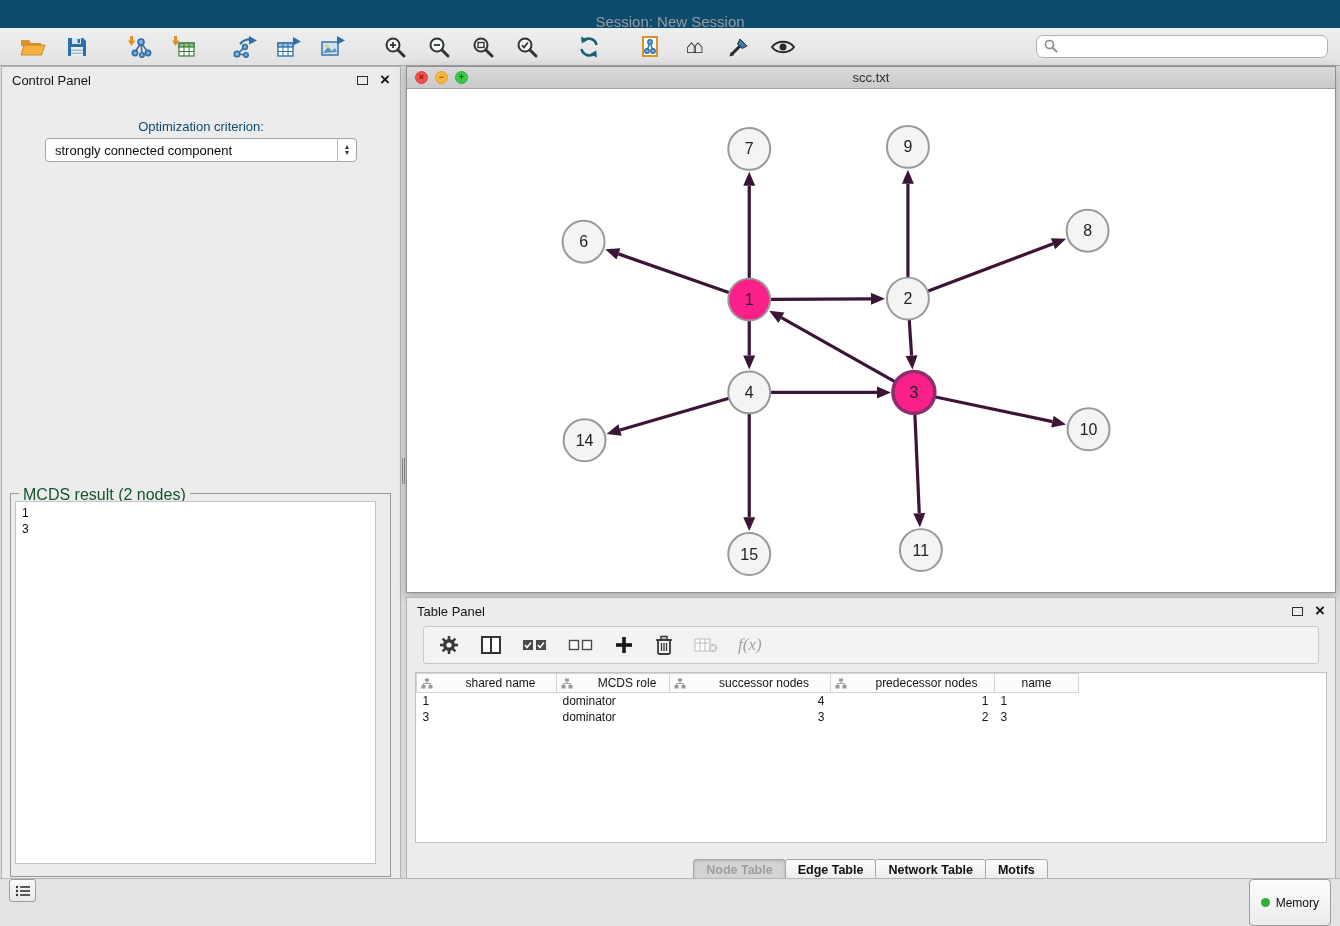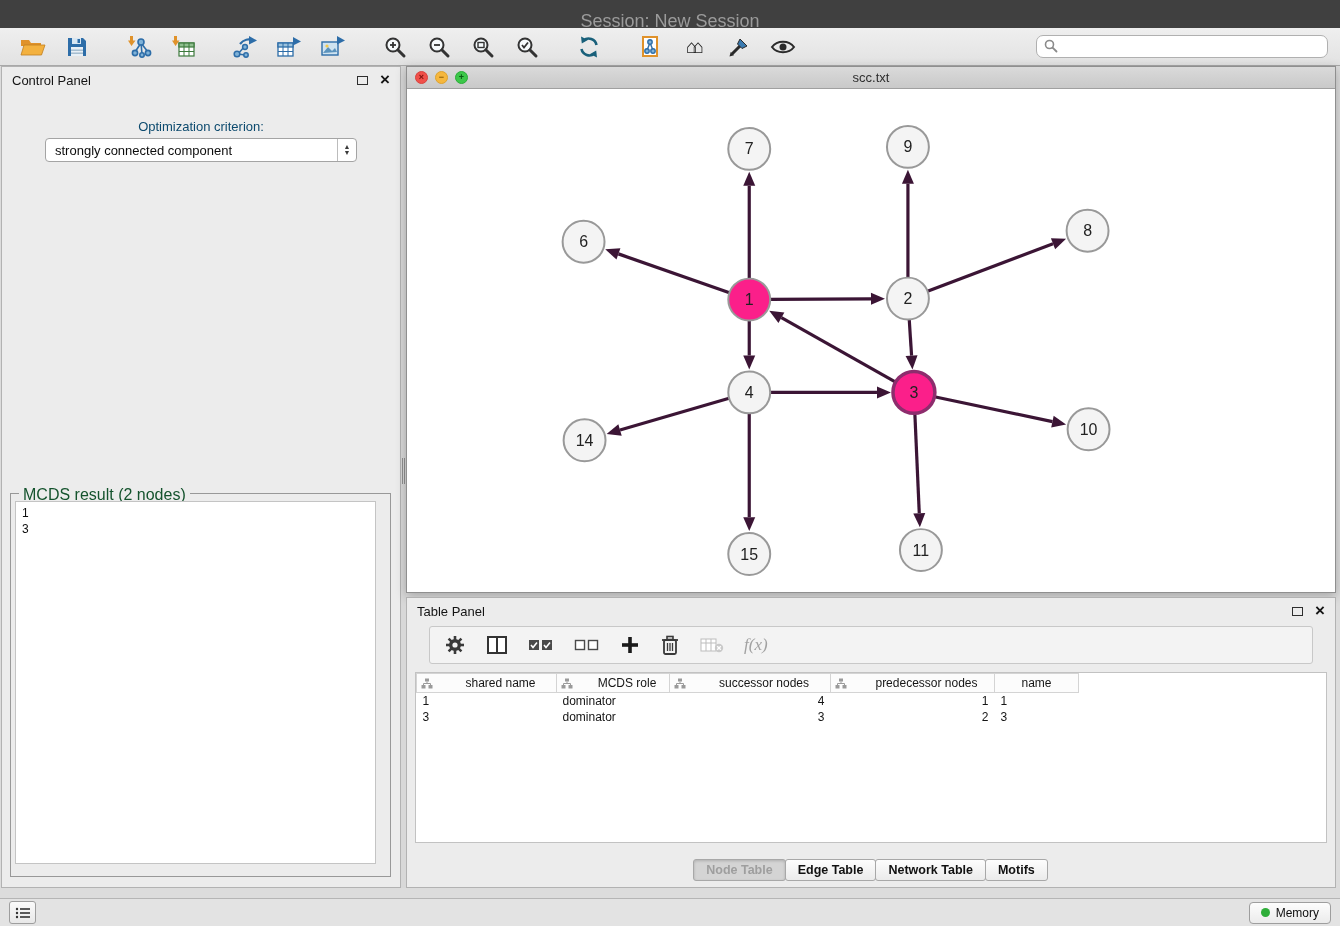--- a/index.html
+++ b/index.html
@@ -1,21 +1,21 @@
 <!DOCTYPE html>
 <html><head>
 <meta charset="utf-8">
 <style>
   *{box-sizing:border-box;margin:0;padding:0}
   html,body{width:1340px;height:926px}
   body{position:relative;background:#dcdcdc;font-family:"Liberation Sans",sans-serif;overflow:hidden;-webkit-font-smoothing:antialiased}
   svg{display:block}
 
   
-  .titlebar{position:absolute;top:0;left:0;right:0;height:44px;background:#404040;border-bottom:1px solid #c6c6c6;display:flex;align-items:center;justify-content:center;font-size:18px;color:#9b9b9b}
+  .titlebar{position:absolute;top:0;left:0;right:0;height:44px;background:#0c4a6e;border-bottom:1px solid #c6c6c6;display:flex;align-items:center;justify-content:center;font-size:15px;color:#9b9b9b}
 
   
   .toolbar{position:absolute;top:28px;left:0;right:0;height:38px;background:linear-gradient(#efefef,#e2e2e2);border-bottom:1px solid #a8a8a8;display:flex;align-items:center;padding:0 12px;gap:2px}
   .tbtn{width:42px;height:32px;display:flex;align-items:center;justify-content:center;border-radius:4px}
   .tsep{width:16px;flex:0 0 auto}
   .houses{font-size:19px;color:#262626;letter-spacing:-5px;padding-right:5px;line-height:1}
   .search{margin-left:auto;position:relative;width:292px;height:23px}
   .search input{width:100%;height:100%;border:1px solid #b0b0b0;border-radius:7px;padding-left:27px;font-size:13px;background:#fff;outline:none;color:#333}
   .search .mag{position:absolute;left:8px;top:4px}
 
@@ -51,35 +51,35 @@
   .lights{position:absolute;left:8px;top:4px;display:flex;gap:7px}
   .light{width:13px;height:13px;border-radius:50%;display:flex;align-items:center;justify-content:center;font-size:9px;font-weight:bold;line-height:1}
   .light.red{background:#f0504a;border:1px solid #d8423e;color:#7c100d}
   .light.yellow{background:#f6b73d;border:1px solid #dda32f;color:#8a5d07}
   .light.green{background:#3cc749;border:1px solid #2aad38;color:#0a5c14}
   .net-canvas{position:absolute;top:23px;left:0;right:0;bottom:0;background:#fff}
   svg.graph{width:100%;height:100%;font-family:"Liberation Sans",sans-serif}
 
   
   .table-panel{top:597px;left:406px;width:930px;height:291px}
-  .tp-toolbar{margin:2px 22px 0;height:38px;background:#f3f3f3;border:1px solid #c8c8c8;border-radius:3px;display:flex;align-items:center;gap:20px;padding:0 14px}
+  .tp-toolbar{margin:2px 16px 0;height:38px;background:#f3f3f3;border:1px solid #c8c8c8;border-radius:3px;display:flex;align-items:center;gap:20px;padding:0 14px}
   .fx{font-family:"Liberation Serif",serif;font-style:italic;font-size:17px;color:#a2a2a2}
   .tp-table{position:absolute;left:8px;right:8px;top:74px;bottom:44px;background:#fff;border:1px solid #c2c2c2;overflow:hidden}
   table.node-table{border-collapse:collapse;font-size:12px;color:#151515;table-layout:fixed}
   table.node-table th{border:1px solid #d4d4d4;font-weight:normal;height:19px;padding:0 4px;background:#fcfcfc;white-space:nowrap}
   table.node-table th .hwrap{display:flex;align-items:center;gap:16px;justify-content:flex-start}
   table.node-table th .hlabel{flex:1;text-align:center}
   table.node-table td{height:16px;padding:0 6px;white-space:nowrap}
   td.al{text-align:left}
   td.ar{text-align:right;padding-right:18px}
   .tp-tabs{position:absolute;bottom:6px;left:0;right:0;display:flex;justify-content:center}
   .tp-tabs .tab{font-weight:bold;font-size:12.5px;padding:3px 12px;border-radius:3px}
 
   
-  .statusbar{position:absolute;left:0;right:0;bottom:0;height:28px;background:#e3e3e3;border-top:1px solid #b5b5b5;display:flex;align-items:center;padding:0 9px}
+  .statusbar{position:absolute;left:0;right:0;bottom:0;height:48px;background:#e3e3e3;border-top:1px solid #b5b5b5;display:flex;padding:0 9px}
   .sb-left{width:27px;height:23px;border:1px solid #9e9e9e;border-radius:3px;background:linear-gradient(#fafafa,#e8e8e8);display:flex;align-items:center;justify-content:center}
   .memory-btn{margin-left:auto;display:flex;align-items:center;gap:6px;border:1px solid #9e9e9e;border-radius:4px;background:linear-gradient(#fdfdfd,#ebebeb);padding:3px 11px;font-size:12px;color:#0d0d0d}
   .mem-dot{width:9px;height:9px;border-radius:50%;background:#2fae3a}
 </style>
 </head>
 <body>
 
 <div class="titlebar">
   <span>Session: New Session</span>
 </div>

